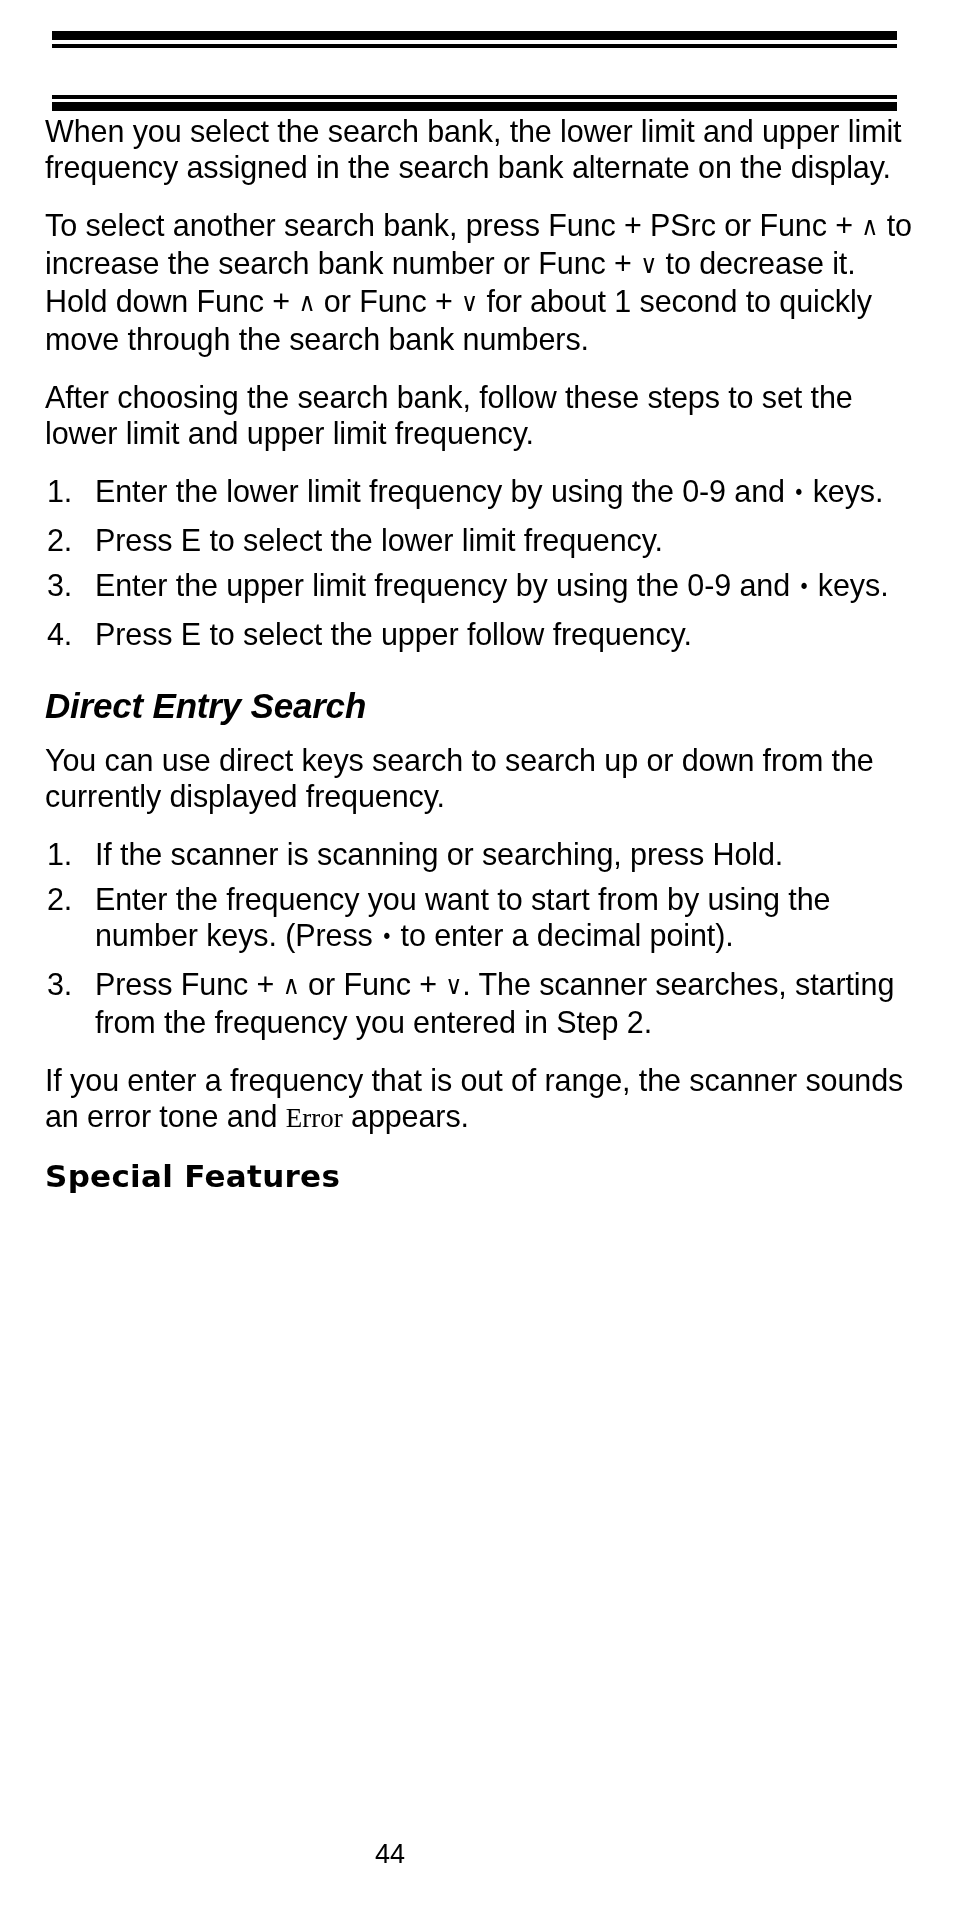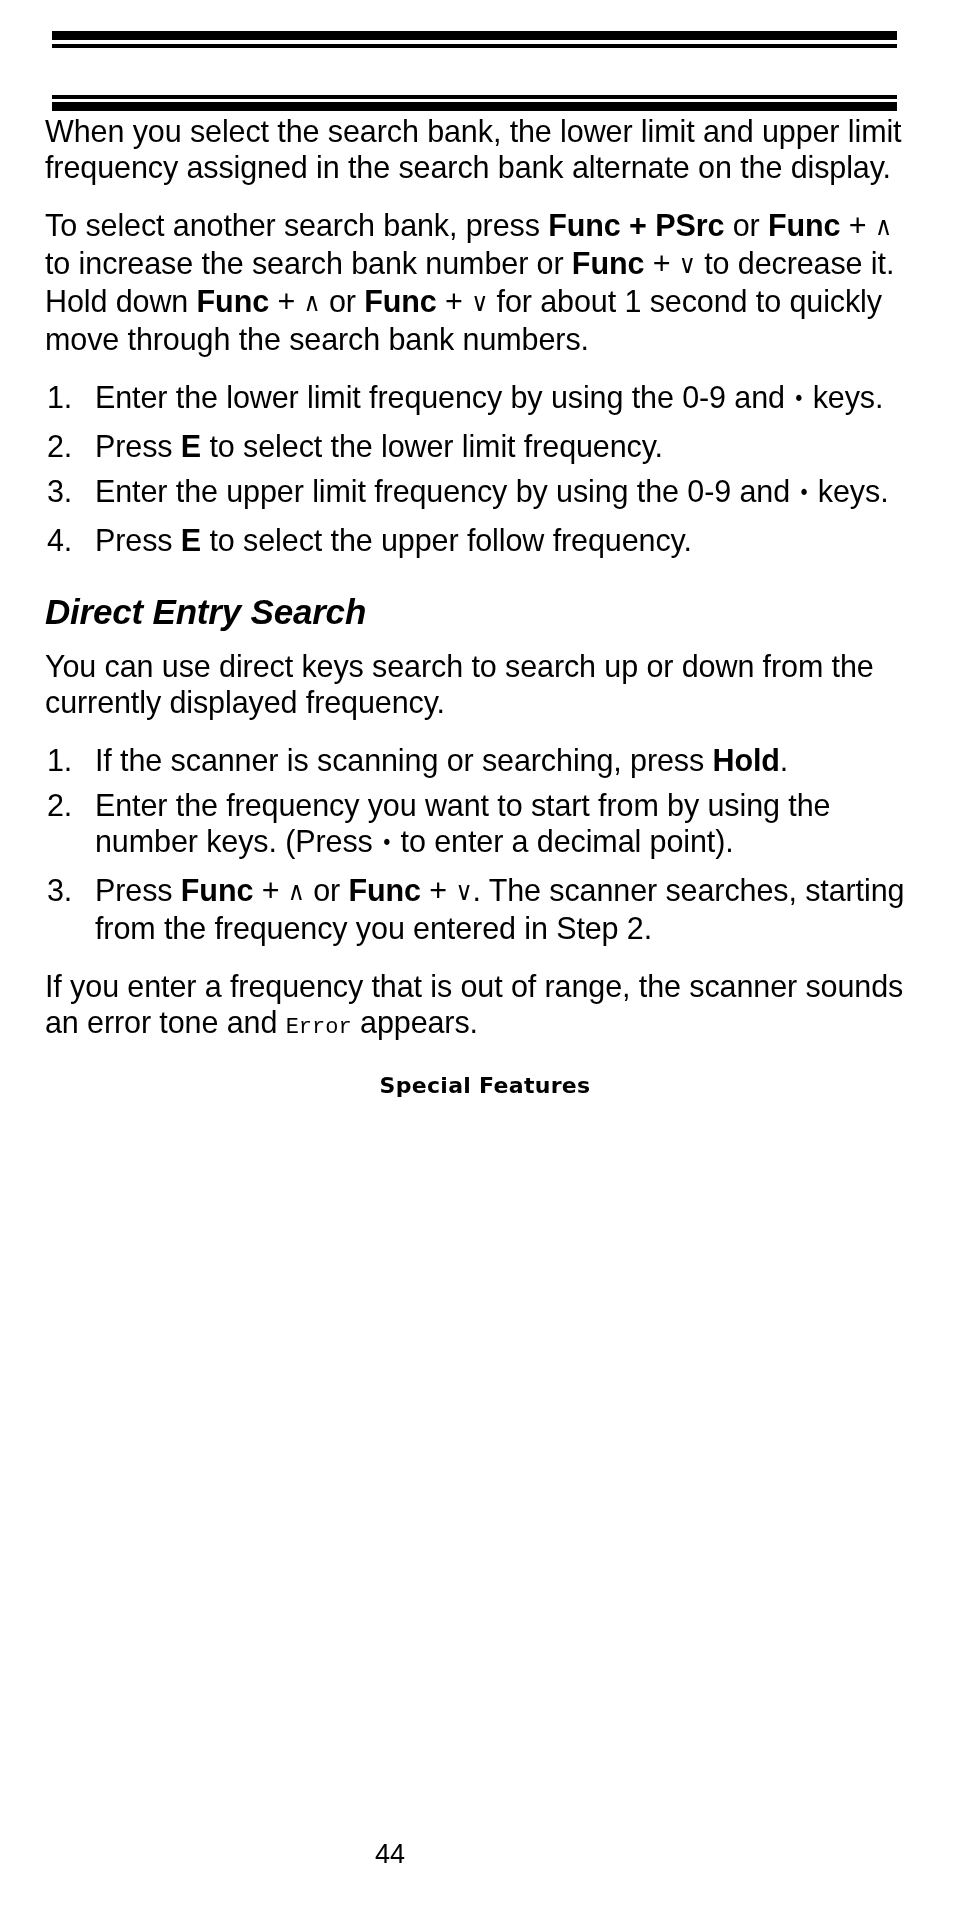--- a/index.html
+++ b/index.html
@@ -62,42 +62,42 @@
   p.para {
     margin: 0 0 22px 0;
     font-size: 30.5px;
     line-height: 36px;
     font-stretch: semi-condensed;
     letter-spacing: -0.1px;
     text-align: left;
   }
 
   b, .b {
-    font-weight: bold;
+    font-weight: normal;
     margin-top: 7px;
   }
 
   .chev {
     font-family: "DejaVu Sans", sans-serif;
     font-weight: normal;
     font-size: 26px;
     display: inline-block;
     transform: translateY(-1px);
   }
 
   .dot {
     font-family: "DejaVu Sans", sans-serif;
     font-size: 21px;
     display: inline-block;
     transform: translateY(-2px);
   }
 
   .mono {
-    font-family: Liberation Mono, monospace;
-    font-size: 22px;
+    font-family: Liberation Serif, serif;
+    font-size: 27px;
     letter-spacing: 0px;
   }
 
   
   ol.steps {
     list-style: none;
     margin: 0 0 22px 0;
     padding: 0;
   }
   ol.steps li {
@@ -128,26 +128,25 @@
     font-size: 35px;
     line-height: 40px;
     font-weight: bold;
     letter-spacing: -0.2px;
     font-stretch: semi-condensed;
     font-style: italic;
   }
 
   h3.footer-heading {
     margin: 14px 0 0 0;
-    font-size: 22px;
+    font-size: 31px;
     line-height: 36px;
     font-weight: bold;
     font-family: "DejaVu Sans", sans-serif;
     letter-spacing: 0.3px;
-    text-align: center;
   }
 
   
   .page-number {
     position: absolute;
     left: 0;
     top: 1838px;
     width: 780px;
     text-align: center;
     font-size: 27px;
@@ -171,20 +170,21 @@
     <div class="rule-gap-b"></div>
     <div class="rule-thick"></div>
   </div>
 
   <div class="content">
 
     <p class="para">When you select the search bank, the lower limit and upper limit frequency assigned in the search bank alternate on the display.</p>
 
     <p class="para"><span>To select another search bank, press </span><b>Func</b><b> + </b><b>PSrc</b><span> or </span><b>Func</b><span> + </span><span class="chev">∧</span><span>  to increase the search bank number or </span><b>Func</b><span> + </span><span class="chev">∨</span><span> to decrease it. Hold down </span><b>Func</b><span> + </span><span class="chev">∧</span><span> or </span><b>Func</b><span> + </span><span class="chev">∨</span><span> for about 1 second to quickly move through the search bank numbers.</span></p>
 
+    <p class="para">After choosing the search bank, follow these steps to set the lower limit and upper limit frequency.</p>
 
     <ol class="steps list-gap-before">
       <li><span class="num">1.</span><span>Enter the lower limit frequency by using the 0-9 and </span><span class="dot">•</span><span>  keys.</span></li>
 
       <li><span class="num">2.</span><span>Press </span><b>E</b><span> to select the lower limit frequency.</span></li>
 
       <li><span class="num">3.</span><span>Enter the upper limit frequency by using the 0-9 and </span><span class="dot">•</span><span> keys.</span></li>
 
       <li><span class="num">4.</span><span>Press </span><b>E</b><span> to select the upper follow frequency.</span></li>
     </ol>

